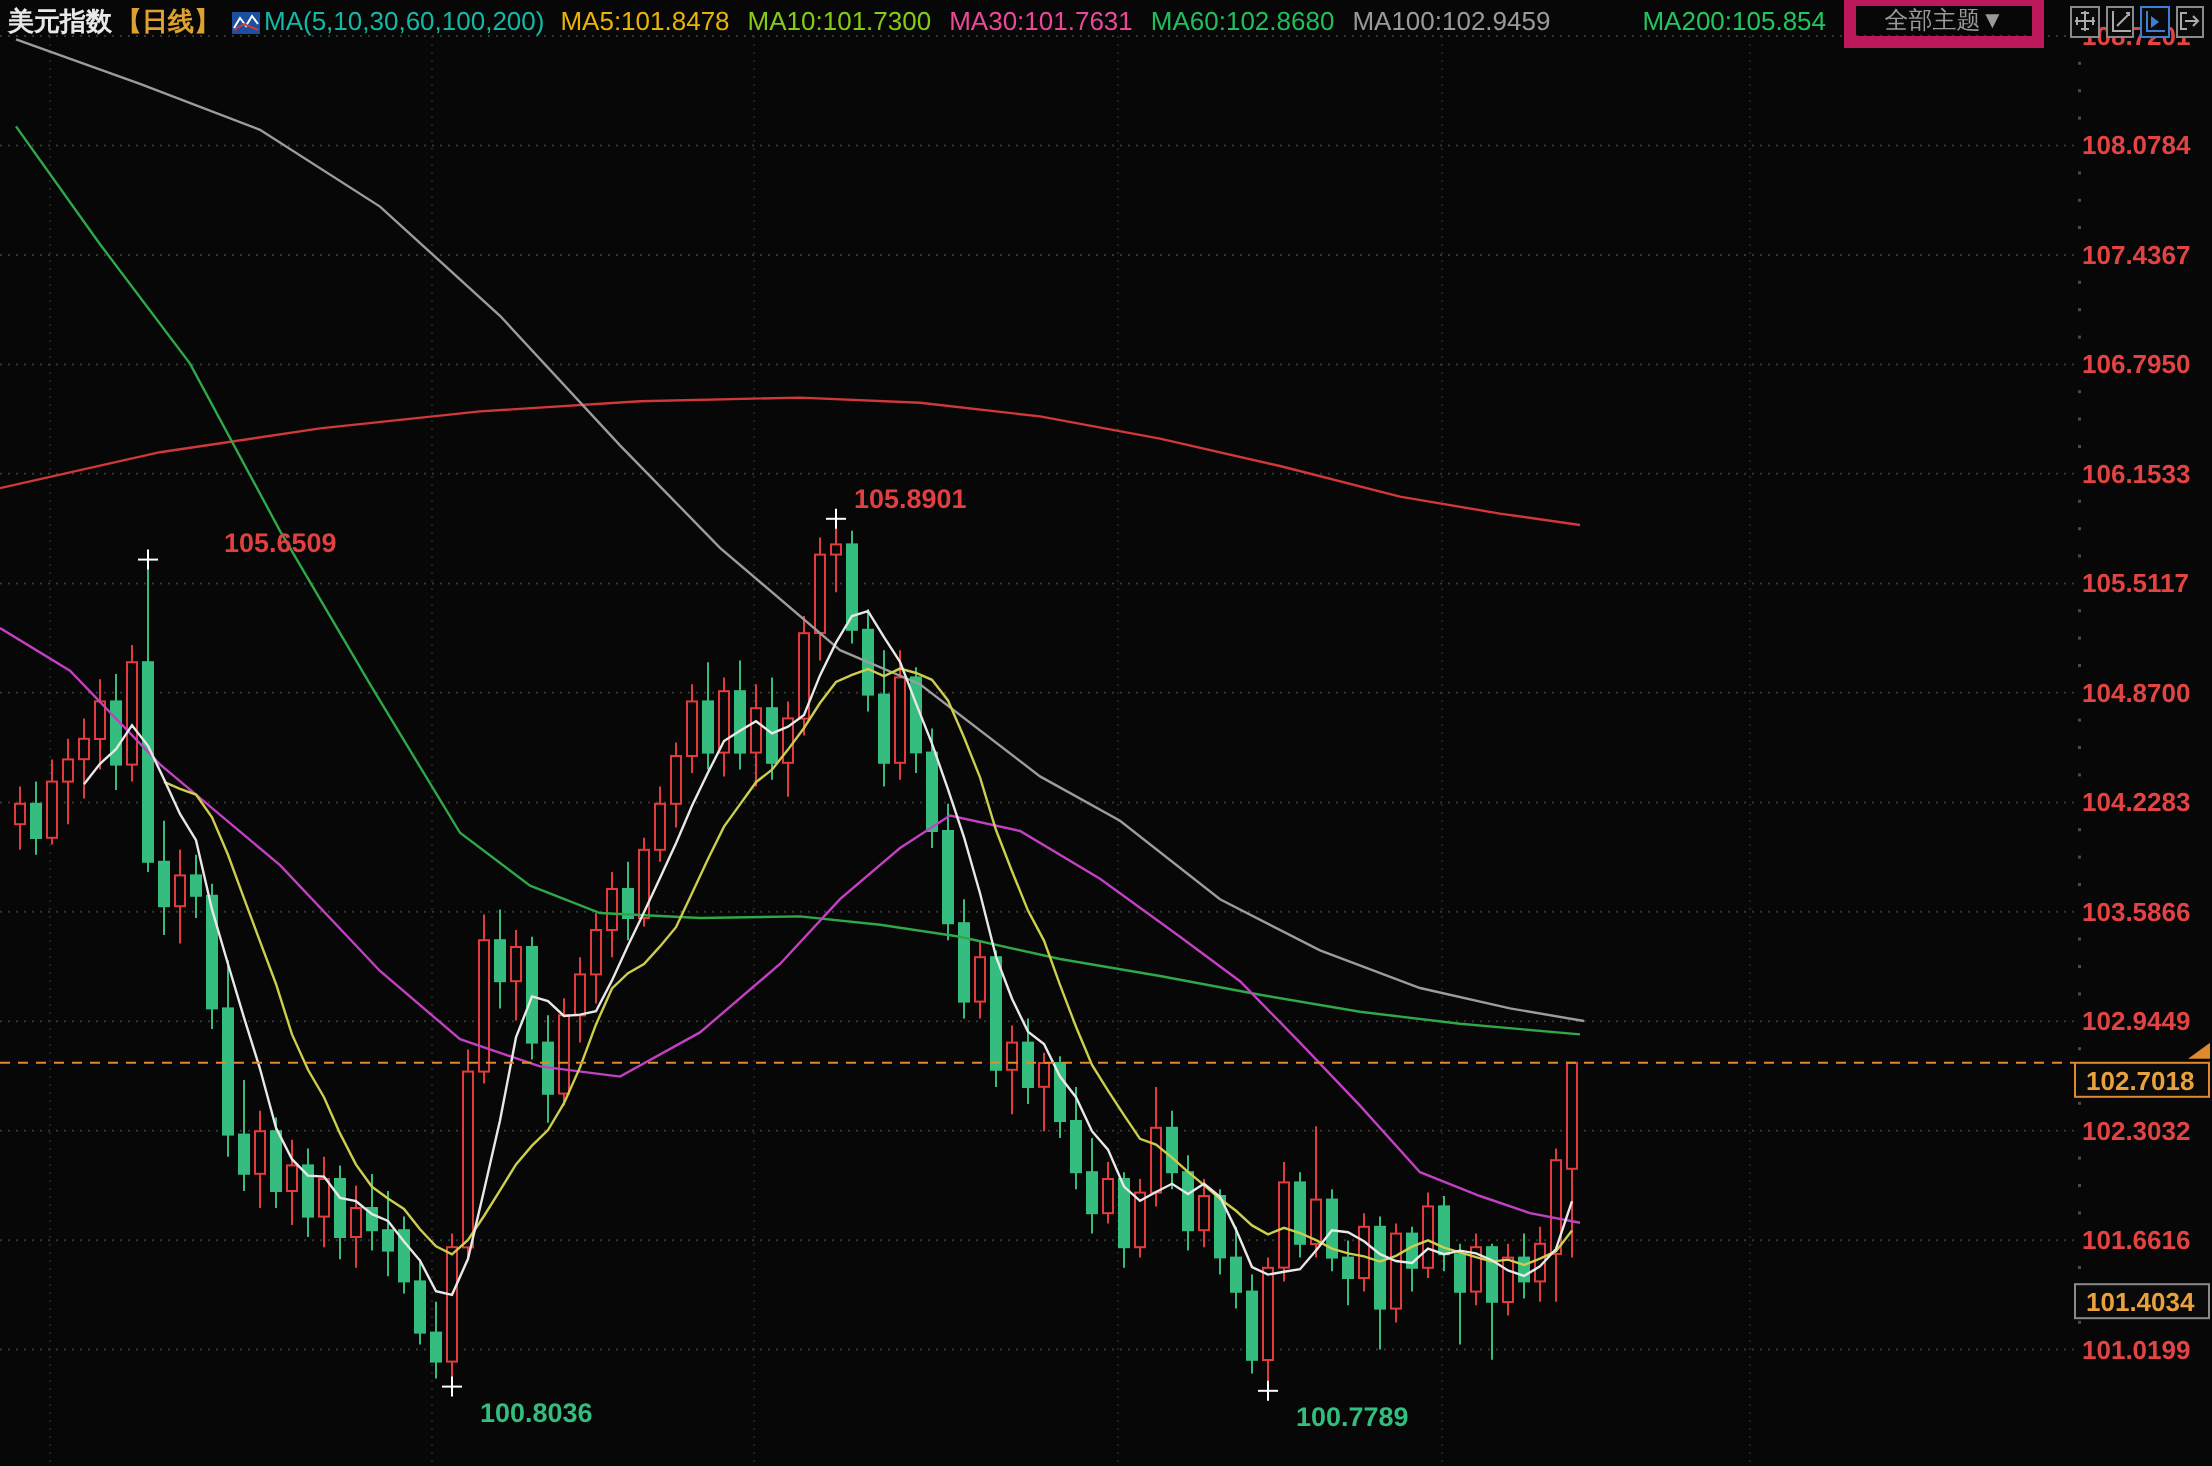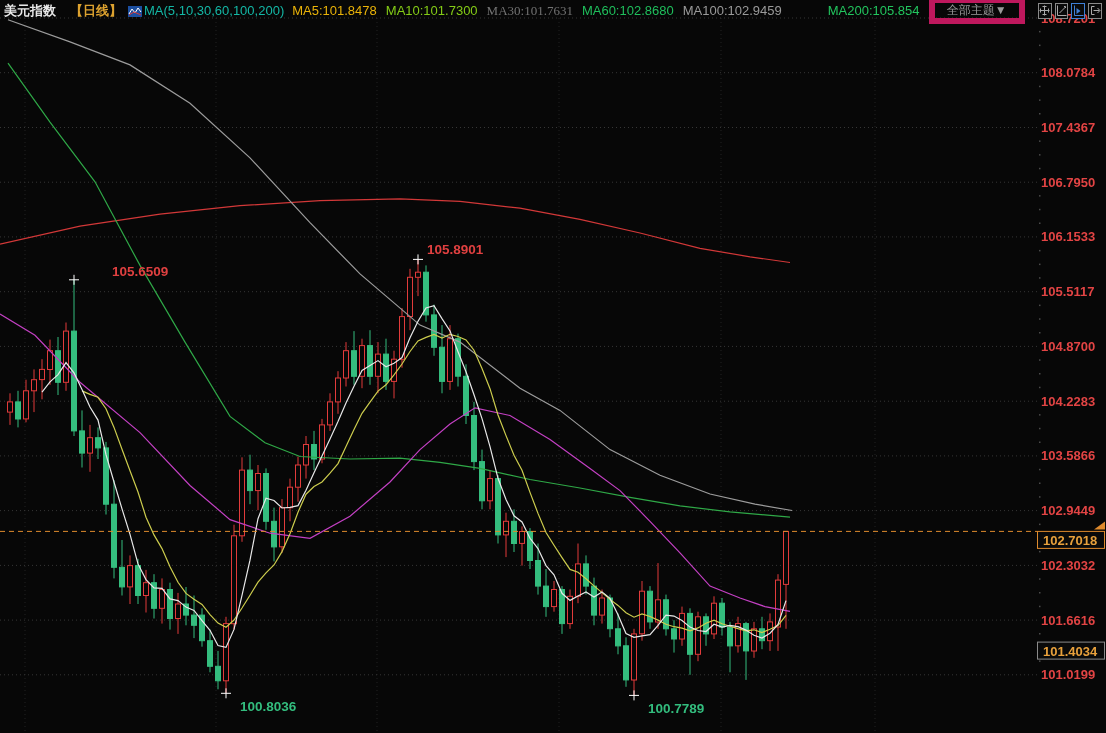--- a/index.html
+++ b/index.html
@@ -2,21 +2,21 @@
 <html><head>
 <meta charset="utf-8">
 <style>
   html,body{margin:0;padding:0;background:#000;}
   .stage{position:relative;width:1106px;height:733px;background:#070707;overflow:hidden;
          font-family:"Liberation Sans",sans-serif;}
   #chart-svg{position:absolute;left:0;top:0;z-index:1;}
   svg text{font-family:"Liberation Sans",sans-serif;}
   .topbar{position:absolute;left:0;top:0;right:0;height:19px;z-index:2;display:flex;
           align-items:center;padding:1px 4px 0 4px;font-size:13px;white-space:nowrap;}
-  .title{color:#e8e8e8;font-weight:bold;margin-right:14px;}
+  .title{color:#e8e8e8;font-weight:bold;margin-right:2px;}
   .period{color:#dda22f;font-weight:bold;margin-right:6px;}
   .ind-icon{width:14px;height:11px;margin-right:2px;display:inline-block;}
   .ma-header{color:#14b8a6;margin-right:8px;}
   .ma-val{margin-right:9px;}
   .spacer{flex:1;}
   .dropdown{border:6px solid #be185d;color:#9a9a9a;font-size:12px;width:100px;height:15px;
             line-height:15px;text-align:center;margin-right:10px;cursor:pointer;}
   .iconbtn{width:14px;height:14px;border:1px solid #8a8a8a;margin-left:3px;display:flex;
            align-items:center;justify-content:center;cursor:pointer;background:#0a0a0a;}
   .iconbtn.blue{border-color:#3e7fd6;}
@@ -32,21 +32,21 @@
     <span class="ind-icon">
       <svg width="14" height="11">
           <rect x="0" y="0" width="14" height="11" fill="#1c4fa0"></rect>
         <polyline points="1,8 4,3 7,7 10,2 13,6" fill="none" stroke="#fff" stroke-width="1"></polyline>
         <polyline points="1,9 6,6 13,9" fill="none" stroke="#d23838" stroke-width="1"></polyline>
         </svg>
     </span>
     <span class="ma-header">MA(5,10,30,60,100,200)</span>
     <span class="ma-val" style="color: #eab308;">MA5:101.8478</span>
     <span class="ma-val" style="color: #84cc16;">MA10:101.7300</span>
-    <span class="ma-val" style="color: #737373; font-family: Liberation Serif, serif;">MA30:101.7631</span>
+    <span class="ma-val" style="color: #ec4899;">MA30:101.7631</span>
     <span class="ma-val" style="color: rgb(31, 191, 92);">MA60:102.8680</span>
     <span class="ma-val" style="color: rgb(154, 154, 154); text-align: center;">MA100:102.9459</span>
     <span class="ma-val" style="color: #22c55e; margin-left: 37px;">MA200:105.854</span>
     <span class="spacer"></span>
     <span class="dropdown"><span>全部主题</span><span>▼</span></span>
     <span class="iconbtn">
       <svg width="11" height="11">
         <path d="M5.5 0.5 v10 M0.5 5.5 h10 M3.5 1.5 h4 M3.5 9.5 h4 M1.5 3.5 v4 M9.5 3.5 v4" stroke="#aaa" stroke-width="1" fill="none"></path>
         </svg>
     </span>

